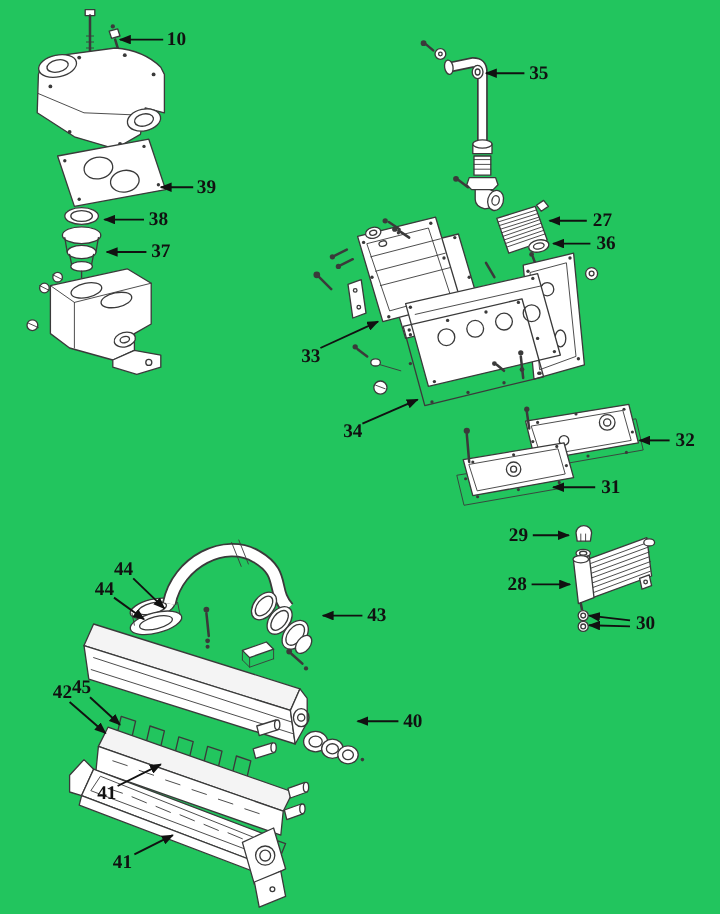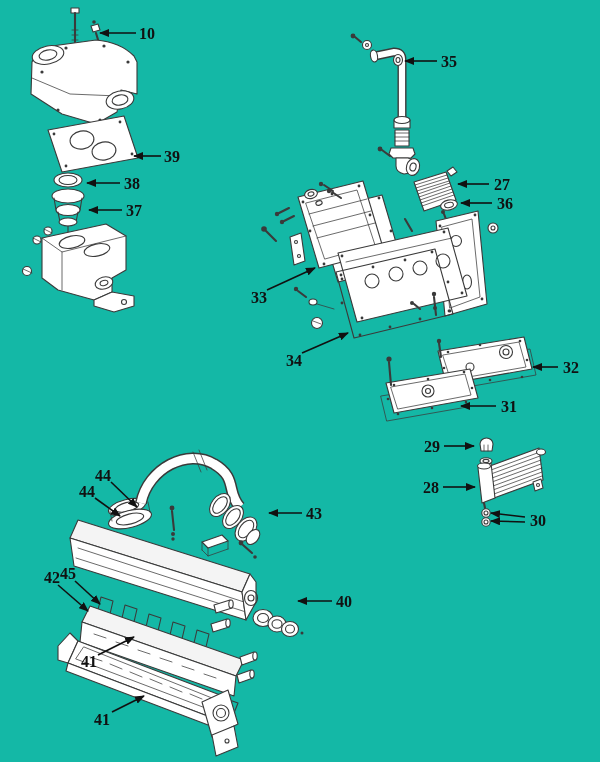--- a/index.html
+++ b/index.html
@@ -1,16 +1,16 @@
 <!DOCTYPE html>
 <html><head>
 <meta charset="utf-8">
 <style>
   html,body{margin:0;padding:0;background:#ffffff;}
-  .stage{position:relative;width:600px;height:762px;background:#14b8a6;overflow:hidden;
+  .stage{position:relative;width:600px;height:762px;background:#22c55e;overflow:hidden;
          font-family:"Liberation Serif",serif;}
   svg{display:block;}
   .sk{fill:none;stroke:#3a3a3a;stroke-width:1.1;stroke-linejoin:round;stroke-linecap:round;}
   .skw{fill:#ffffff;stroke:#3a3a3a;stroke-width:1.1;stroke-linejoin:round;}
   .skg{fill:#f4f4f4;stroke:#3a3a3a;stroke-width:1.1;stroke-linejoin:round;}
   .thin{stroke-width:0.75;}
   .bolt{stroke:#3a3a3a;stroke-width:2.1;stroke-linecap:round;fill:none;}
   .tube-o{fill:none;stroke:#3a3a3a;stroke-width:9;stroke-linecap:butt;}
   .tube-i{fill:none;stroke:#ffffff;stroke-width:6.2;stroke-linecap:butt;}
   .hose-o{fill:none;stroke:#3a3a3a;stroke-width:12;stroke-linecap:butt;}

